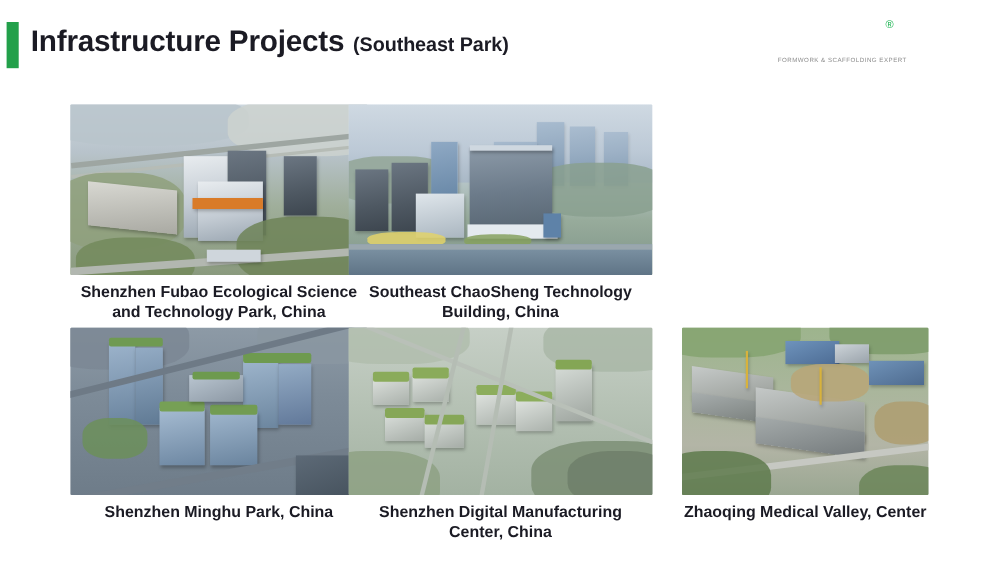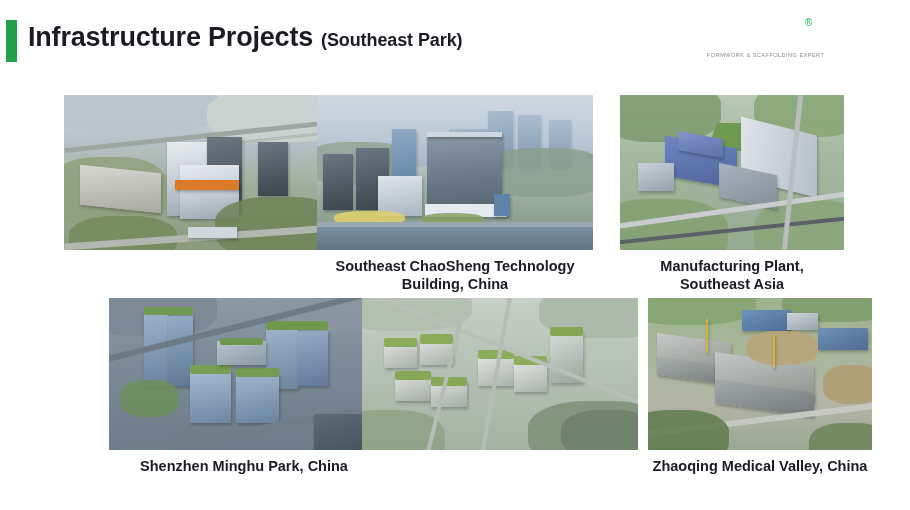--- a/index.html
+++ b/index.html
@@ -104,21 +104,21 @@
     left: 0;
     width: 910px;
   }
 
   .row {
     display: flex;
     width: 910px;
   }
 
   .row-1 { height: 205px; }
-  .row-2 { height: 212px; padding-left: 45px; }
+  .row-2 { height: 212px; }
 
   .cell {
     position: relative;
   }
 
   .cell-1 { width: 305px; }
   .cell-2 { width: 305px; }
   .cell-3 { width: 300px; }
 
   .photo {
@@ -239,20 +239,22 @@
           <div class="bldg dark" style="left:53%;top:27%;width:13%;height:50%;"></div>
           <div class="bldg" style="left:43%;top:45%;width:22%;height:35%;"></div>
           <div class="bldg" style="left:41%;top:55%;width:24%;height:6%;background:#d97b28;"></div>
           <div class="bldg dark" style="left:72%;top:30%;width:11%;height:35%;"></div>
           <div class="blob" style="right:-4%;bottom:-6%;width:48%;height:40%;background:#6e8458;"></div>
           <div class="blob" style="left:2%;bottom:-8%;width:40%;height:30%;background:#73895c;"></div>
           <div class="road" style="left:0;bottom:6%;width:100%;height:7px;transform:rotate(-4deg);background:#b2b7b0;"></div>
           <div class="bldg" style="left:46%;bottom:8%;width:18%;height:7%;background:#cfd6dc;"></div>
         </div>
       </div>
+      <div class="caption cap1">Shenzhen Fubao Ecological Science
+and Technology Park, China</div>
     </div>
 
     <div class="cell cell-2">
       <div class="photo p2 ph2">
         <div class="photo-inner">
           <div class="sky" style="height:46%;"></div>
           <div class="bldg blue" style="left:62%;top:10%;width:9%;height:38%;opacity:.55;"></div>
           <div class="bldg blue" style="left:73%;top:13%;width:8%;height:35%;opacity:.5;"></div>
           <div class="bldg blue" style="left:84%;top:16%;width:8%;height:32%;opacity:.45;"></div>
           <div class="bldg blue" style="left:48%;top:22%;width:14%;height:26%;opacity:.5;"></div>
@@ -269,41 +271,20 @@
           <div class="blob" style="left:6%;top:75%;width:26%;height:9%;background:#e2d26a;"></div>
           <div class="blob" style="left:38%;top:76%;width:22%;height:8%;background:#86a15f;"></div>
           <div class="water" style="left:0;bottom:0;width:100%;height:18%;background:linear-gradient(180deg,#7f95a6,#5f7486);"></div>
           <div class="road" style="left:0;bottom:15%;width:100%;height:5px;background:#9aa7ae;"></div>
         </div>
       </div>
       <div class="caption cap2">Southeast ChaoSheng Technology
 Building, China</div>
     </div>
 
-    <div class="cell cell-3">
-      <div class="photo p3 ph3">
-        <div class="photo-inner">
-          <div class="blob" style="left:-10%;top:-10%;width:55%;height:40%;background:#7d9a6d;"></div>
-          <div class="blob" style="right:-10%;top:-8%;width:50%;height:35%;background:#86a474;"></div>
-          <div class="blob" style="left:-12%;bottom:-12%;width:60%;height:45%;background:#84a071;"></div>
-          <div class="blob" style="right:-10%;bottom:-10%;width:50%;height:42%;background:#8aa679;"></div>
-          <div class="roof-green" style="left:41%;top:18%;width:20%;height:18%;background:#6f9a50;transform:skewX(-18deg);"></div>
-          <div class="bldg" style="left:54%;top:20%;width:34%;height:40%;transform:skewY(14deg);background:linear-gradient(100deg,#dfe4ea,#b5bec8);"></div>
-          <div class="bldg blue" style="left:20%;top:30%;width:32%;height:26%;transform:skewY(10deg);background:linear-gradient(160deg,#6f86c4,#4f6498);"></div>
-          <div class="bldg blue" style="left:26%;top:26%;width:20%;height:12%;transform:skewY(10deg);background:linear-gradient(160deg,#8295ce,#5a70a5);"></div>
-          <div class="bldg" style="left:8%;top:44%;width:16%;height:18%;background:linear-gradient(160deg,#c9d1d9,#97a2ad);"></div>
-          <div class="bldg" style="left:44%;top:48%;width:26%;height:22%;transform:skewY(12deg);background:linear-gradient(150deg,#aab3bd,#828d99);"></div>
-          <div class="road" style="left:-4%;top:72%;width:112%;height:5px;transform:rotate(-8deg);background:#c9cdd0;"></div>
-          <div class="road" style="left:-4%;top:86%;width:112%;height:4px;transform:rotate(-6deg);background:#5b6166;"></div>
-          <div class="road" style="left:76%;top:0;width:5px;height:100%;transform:rotate(6deg);background:#b9bdc0;"></div>
-        </div>
-      </div>
-      <div class="caption cap3">Manufacturing Plant,
-Southeast Asia</div>
-    </div>
   </div>
 
   <div class="row row-2">
 
     <div class="cell cell-1">
       <div class="photo p4 ph4">
         <div class="photo-inner">
           <div class="blob" style="left:-10%;top:-10%;width:50%;height:35%;background:#7b8794;"></div>
           <div class="blob" style="right:-8%;top:-10%;width:45%;height:32%;background:#8a96a1;"></div>
           <div class="bldg blue" style="left:13%;top:8%;width:9%;height:50%;background:linear-gradient(170deg,#9db4cc,#6a849e);"></div>
@@ -347,20 +328,22 @@
           <div class="bldg" style="left:55%;top:40%;width:12%;height:22%;background:linear-gradient(160deg,#e4e8e4,#abb2ac);"></div>
           <div class="roof-green" style="left:55%;top:38%;width:12%;height:6%;background:#8cad5c;"></div>
           <div class="bldg" style="left:68%;top:22%;width:12%;height:34%;background:linear-gradient(160deg,#d7ddd8,#9ea59f);"></div>
           <div class="roof-green" style="left:68%;top:19%;width:12%;height:6%;background:#84a655;"></div>
           <div class="road" style="left:-6%;top:30%;width:112%;height:4px;transform:rotate(22deg);background:#b9c0b8;"></div>
           <div class="road" style="left:30%;top:-8%;width:4px;height:118%;transform:rotate(14deg);background:#b5bdb4;"></div>
           <div class="road" style="left:48%;top:-8%;width:4px;height:118%;transform:rotate(10deg);background:#b5bdb4;"></div>
           <div class="blob" style="right:-6%;bottom:-6%;width:34%;height:32%;background:#6f7f6a;"></div>
         </div>
       </div>
+      <div class="caption cap5">Shenzhen Digital Manufacturing
+Center, China</div>
     </div>
 
     <div class="cell cell-3">
       <div class="photo p6 ph6">
         <div class="photo-inner">
           <div class="blob" style="left:-12%;top:-12%;width:60%;height:30%;background:#85a370;"></div>
           <div class="blob" style="right:-10%;top:-10%;width:50%;height:26%;background:#7d9b6a;"></div>
           <div class="bldg blue" style="left:42%;top:8%;width:22%;height:14%;background:linear-gradient(160deg,#6e93bc,#4d6c94);"></div>
           <div class="bldg" style="left:62%;top:10%;width:14%;height:11%;background:linear-gradient(160deg,#cdd4d9,#9aa3ab);"></div>
           <div class="bldg blue" style="left:76%;top:20%;width:22%;height:14%;background:linear-gradient(160deg,#6f92b8,#4e6b8f);"></div>
@@ -370,16 +353,16 @@
           <div class="bldg" style="left:30%;top:58%;width:44%;height:16%;transform:skewY(8deg);background:linear-gradient(160deg,#a5abab,#72787a);"></div>
           <div class="blob" style="left:44%;top:22%;width:32%;height:22%;background:#b8a677;"></div>
           <div class="blob" style="right:-4%;top:44%;width:26%;height:26%;background:#ae9d70;"></div>
           <div class="bldg" style="left:26%;top:14%;width:2px;height:22%;background:#d8b23c;"></div>
           <div class="bldg" style="left:56%;top:24%;width:2px;height:22%;background:#d8b23c;"></div>
           <div class="road" style="left:-6%;bottom:18%;width:112%;height:6px;transform:rotate(-7deg);background:#c6c8c2;"></div>
           <div class="blob" style="left:-10%;bottom:-10%;width:46%;height:36%;background:#5e7a4c;"></div>
           <div class="blob" style="right:-8%;bottom:-12%;width:36%;height:30%;background:#6b8558;"></div>
         </div>
       </div>
-      <div class="caption cap6">Zhaoqing Medical Valley, China</div>
+      <div class="caption cap6">Zhaoqing Medical Valley, Center</div>
     </div>
   </div>
 </div>
 
 </body></html>

